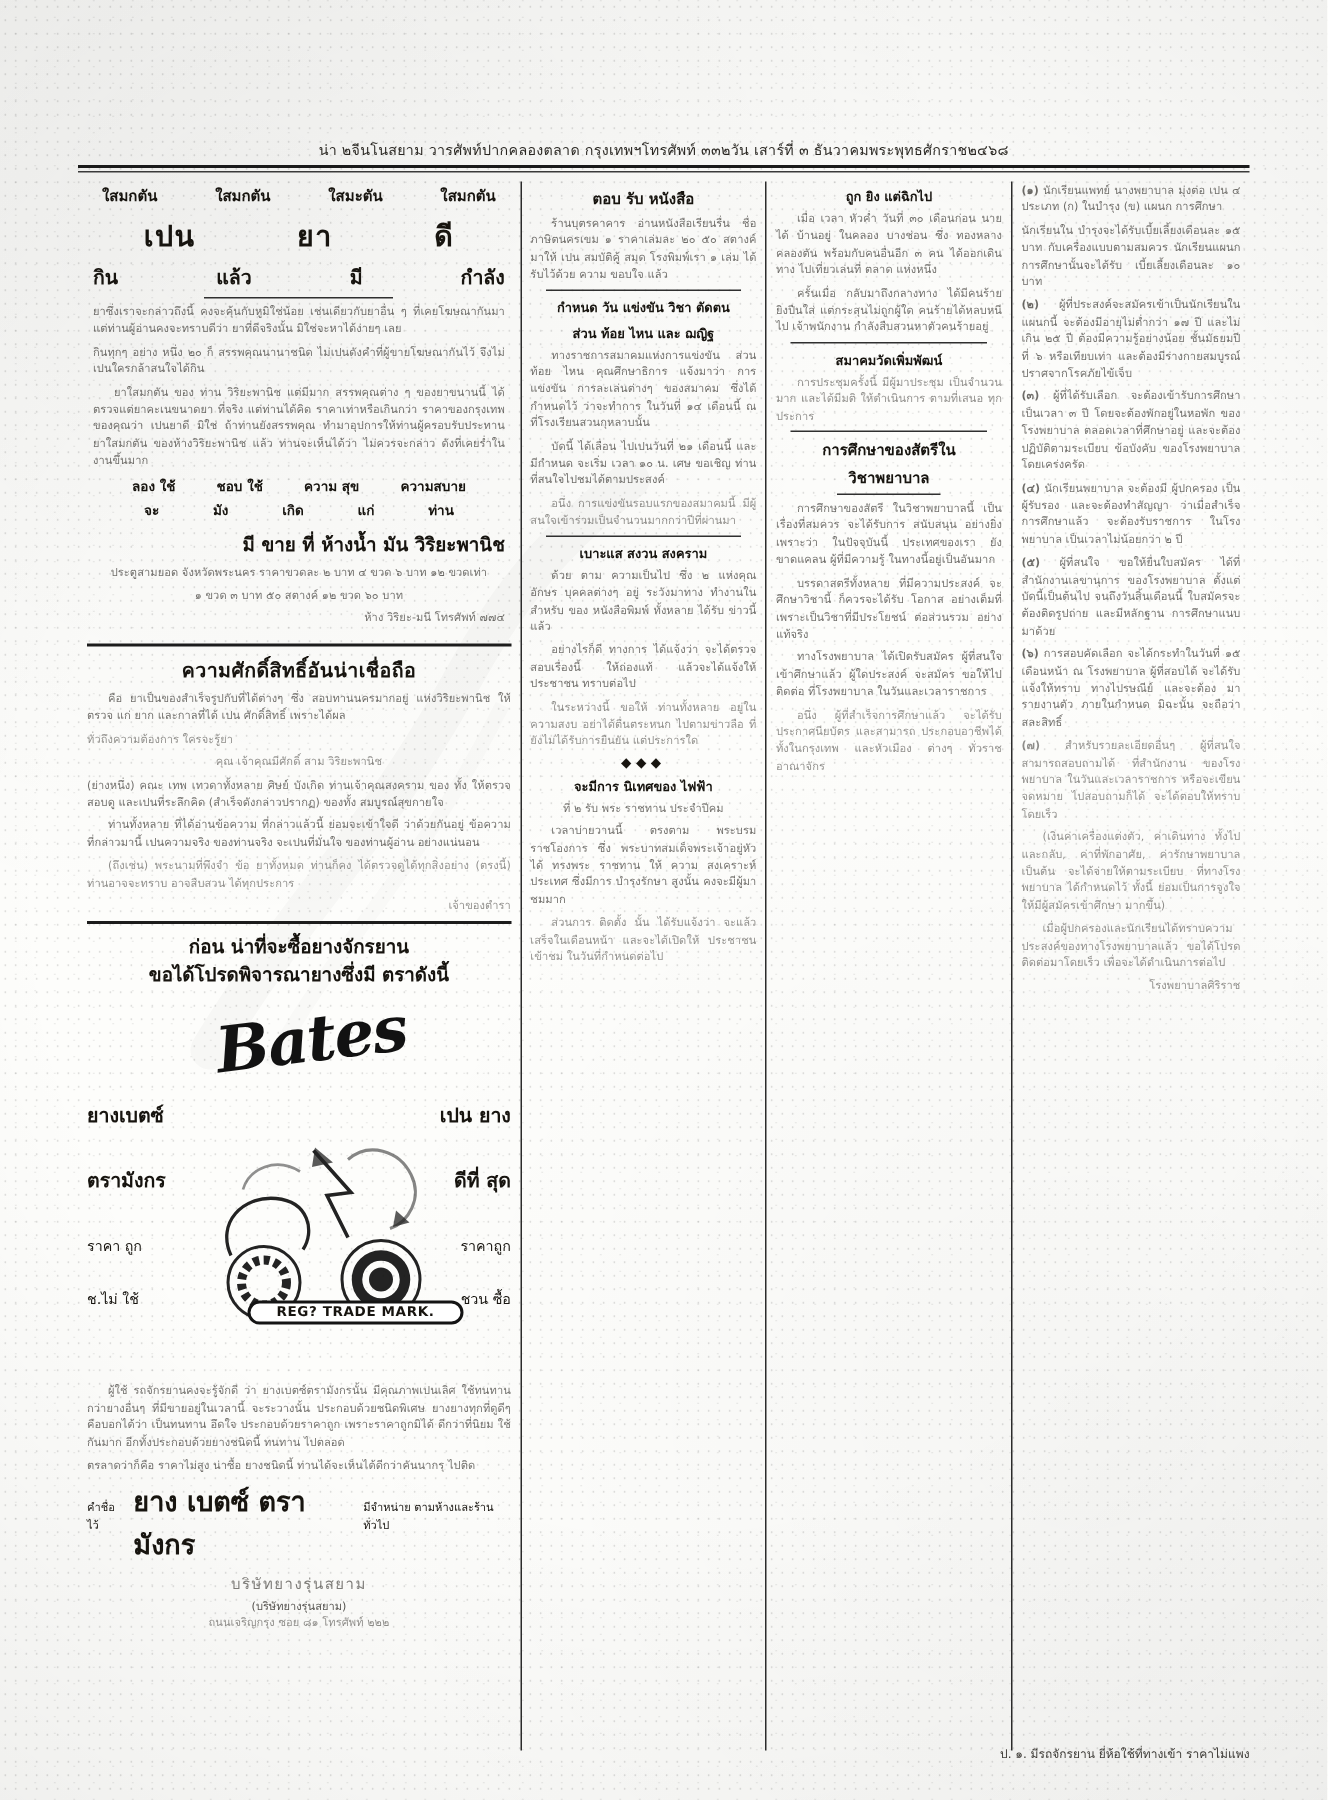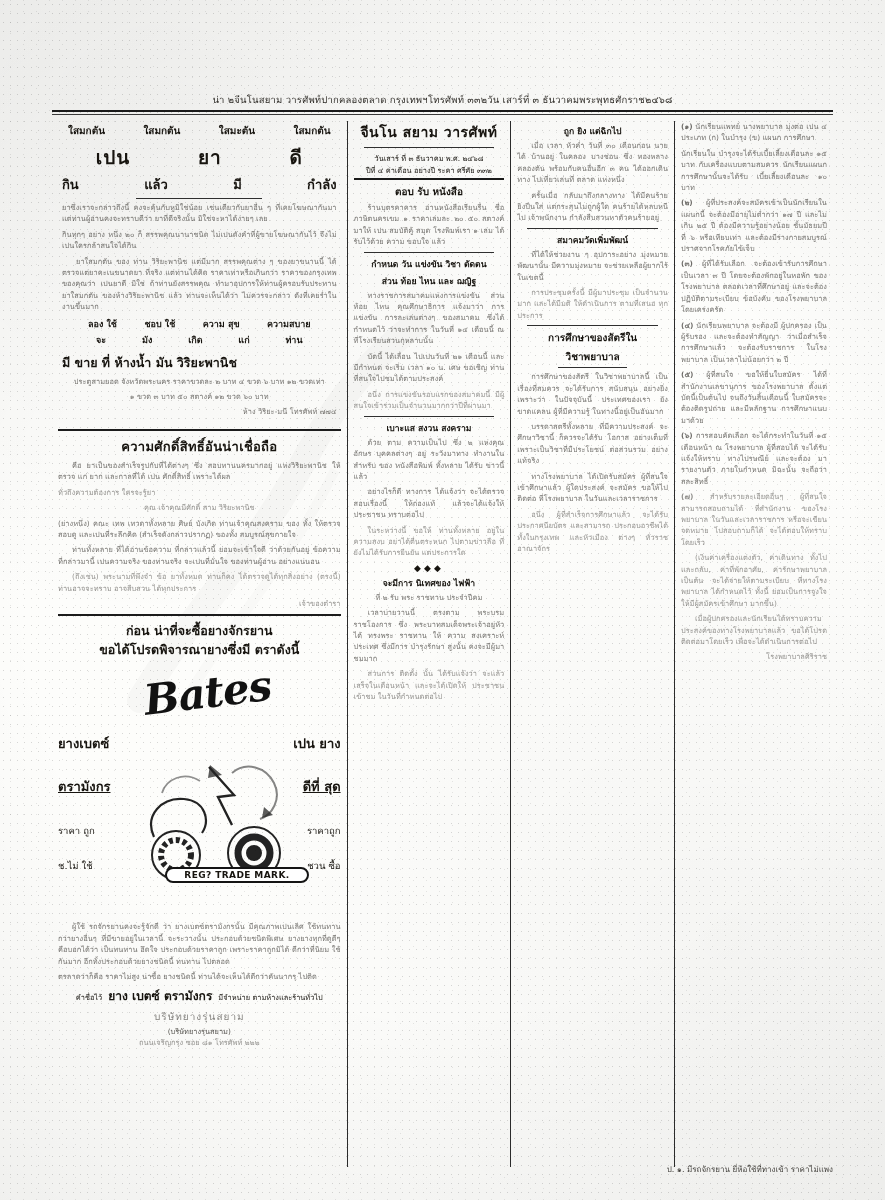--- a/index.html
+++ b/index.html
@@ -61,40 +61,40 @@
   .dinkus{text-align:center;font-size:9px;letter-spacing:3px;margin:2px 0 3px;}
 
   
   .ad1{padding:2px 4px 2px;}
   .ad1 .row4{display:flex;justify-content:space-between;font-size:10px;font-weight:bold;padding:0 6px;}
   .ad1 .big3{display:flex;justify-content:space-around;font-size:19px;font-weight:bold;margin:4px 0 2px;}
   .ad1 .big3 span{letter-spacing:1px;}
   .ad1 .row3{display:flex;justify-content:space-between;font-size:13px;font-weight:bold;margin:1px 0 3px;}
   .ad1 .grid4{display:flex;justify-content:space-between;font-size:9px;font-weight:bold;padding:0 26px;}
   .ad1 .grid4b{display:flex;justify-content:space-between;font-size:9px;font-weight:bold;padding:0 34px;margin-top:2px;}
-  .ad1 .shop{font-size:12.5px;font-weight:bold;text-align:left;margin:6px 0 3px;}
+  .ad1 .shop{font-size:12.5px;font-weight:bold;text-align:right;margin:6px 0 3px;}
 
   
   .bates{position:relative;height:300px;margin-top:4px;}
   .bates .lead{font-size:12.5px;font-weight:bold;text-align:center;line-height:19px;}
   .bates .logo{position:absolute;left:86px;top:46px;width:150px;height:54px;
     font-family:"DejaVu Serif","Liberation Serif",serif;font-style:italic;font-weight:bold;
     font-size:42px;color:#121212;transform:rotate(-7deg);letter-spacing:-1px;}
   .bates .sideL{position:absolute;left:0;top:92px;width:92px;text-align:left;}
   .bates .sideR{position:absolute;right:0;top:92px;width:92px;text-align:right;}
   .bates .s1{font-size:13px;font-weight:bold;margin-bottom:22px;margin-top:20px;}
-  .bates .s2{font-size:13px;font-weight:bold;margin-bottom:26px;text-decoration:underline;}
+  .bates .s2{font-size:13px;font-weight:bold;margin-bottom:26px;}
   .bates .s3{font-size:9.5px;margin-bottom:20px;}
   .bates .s4{font-size:9.5px;}
   .tmk{position:absolute;left:107px;top:246px;width:140px;text-align:center;
     border:2px solid #141414;border-radius:9px;font-size:9px;font-weight:bold;
     letter-spacing:.4px;padding:1px 0;background:#fff;}
   .tirewrap{position:absolute;left:56px;top:116px;width:210px;height:150px;opacity:.92;}
   .brandline{display:flex;align-items:baseline;justify-content:center;gap:6px;margin-top:2px;}
-  .brandline .b{font-size:12px;font-weight:bold;}
+  .brandline .b{font-size:18px;font-weight:bold;}
   .brandline .t{font-size:7.4px;}
   .sig{text-align:center;font-size:10px;letter-spacing:1px;margin-top:4px;opacity:.55;}
   .sig2{text-align:center;font-size:7.4px;margin-top:1px;opacity:.75;}
 
   
   .mast{border-bottom:2px solid #1a1a1a;padding-bottom:2px;margin-bottom:3px;}
   .mast .t{font-size:14px;font-weight:bold;text-align:center;letter-spacing:.5px;}
   .mast .d{font-size:7.4px;text-align:center;margin-top:3px;}
   .mast .e{font-size:7.4px;text-align:center;}
 
@@ -238,26 +238,20 @@
           <span class="t">คำชื่อไว้</span>
           <span class="b">ยาง เบตซ์  ตรามังกร</span>
           <span class="t">มีจำหน่าย ตามห้างและร้านทั่วไป</span>
         </div>
         <div class="sig">บริษัทยางรุ่นสยาม</div>
         <div class="sig2">(บริษัทยางรุ่นสยาม)</div>
         <p class="p c faintest">ถนนเจริญกรุง  ซอย  ๘๑  โทรศัพท์  ๒๒๒</p>
       </div>
 
       <div class="col c2">
-        <div class="mast">
-          <div class="t">จีนโน สยาม วารศัพท์</div>
-          <hr class="thin">
-          <div class="d">วันเสาร์ ที่ ๓ ธันวาคม พ.ศ. ๒๔๖๘</div>
-          <div class="e">ปีที่ ๔ ค่าเดือน อย่างปี ระคา ศรีศัย ๓๓๒</div>
-        </div>
 
         <div>
           <div class="h-sm">ตอบ รับ หนังสือ</div>
           <p class="p ind faint">ร้านบุตรคาคาร อ่านหนังสือเรียนรื่น ชื่อ ภาษิตนครเขม ๑ ราคาเล่มละ ๒๐ ๕๐ สตางค์ มาให้ เปน สมบัติคู้ สมุด โรงพิมพ์เรา ๑ เล่ม ได้ รับไว้ด้วย ความ ขอบใจ แล้ว</p>
         </div>
         <hr class="thin">
 
         <div>
           <div class="h-xs">กำหนด วัน แข่งขัน วิชา ตัดตน</div>
           <div class="h-xs">ส่วน ท้อย ไหน และ ฌญิฐ</div>
@@ -287,21 +281,20 @@
       <div class="col c3">
         <div>
           <div class="h-xs">ถูก ยิง แต่ฉิกไป</div>
           <p class="p ind faint">เมื่อ เวลา หัวค่ำ วันที่ ๓๐ เดือนก่อน นายได้ บ้านอยู่ ในคลอง บางช่อน ซึ่ง ทองหลาง คลองตัน พร้อมกับคนอื่นอีก ๓ คน ได้ออกเดินทาง ไปเที่ยวเล่นที่ ตลาด แห่งหนึ่ง</p>
           <p class="p ind faint">ครั้นเมื่อ กลับมาถึงกลางทาง ได้มีคนร้าย ยิงปืนใส่ แต่กระสุนไม่ถูกผู้ใด คนร้ายได้หลบหนีไป เจ้าพนักงาน กำลังสืบสวนหาตัวคนร้ายอยู่</p>
         </div>
         <hr class="thin">
 
         <div>
           <div class="h-xs">สมาคมวัดเพิ่มพัฒน์</div>
-          <p class="p ind faint">ที่ได้ให้ช่วยงาน ๆ อุปการะอย่าง มุ่งหมายพัฒนานั้น มีความมุ่งหมาย จะช่วยเหลือผู้ยากไร้ ในเขตนี้</p>
           <p class="p ind faintest">การประชุมครั้งนี้ มีผู้มาประชุม เป็นจำนวนมาก และได้มีมติ ให้ดำเนินการ ตามที่เสนอ ทุกประการ</p>
         </div>
         <hr class="thin">
 
         <div>
           <div class="h-sm">การศึกษาของสัตรีใน</div>
           <div class="h-sm">วิชาพยาบาล</div>
           <hr class="short">
           <p class="p ind faint">การศึกษาของสัตรี ในวิชาพยาบาลนี้ เป็นเรื่องที่สมควร จะได้รับการ สนับสนุน อย่างยิ่ง เพราะว่า ในปัจจุบันนี้ ประเทศของเรา ยังขาดแคลน ผู้ที่มีความรู้ ในทางนี้อยู่เป็นอันมาก</p>
           <p class="p ind faint">บรรดาสตรีทั้งหลาย ที่มีความประสงค์ จะศึกษาวิชานี้ ก็ควรจะได้รับ โอกาส อย่างเต็มที่ เพราะเป็นวิชาที่มีประโยชน์ ต่อส่วนรวม อย่างแท้จริง</p>

